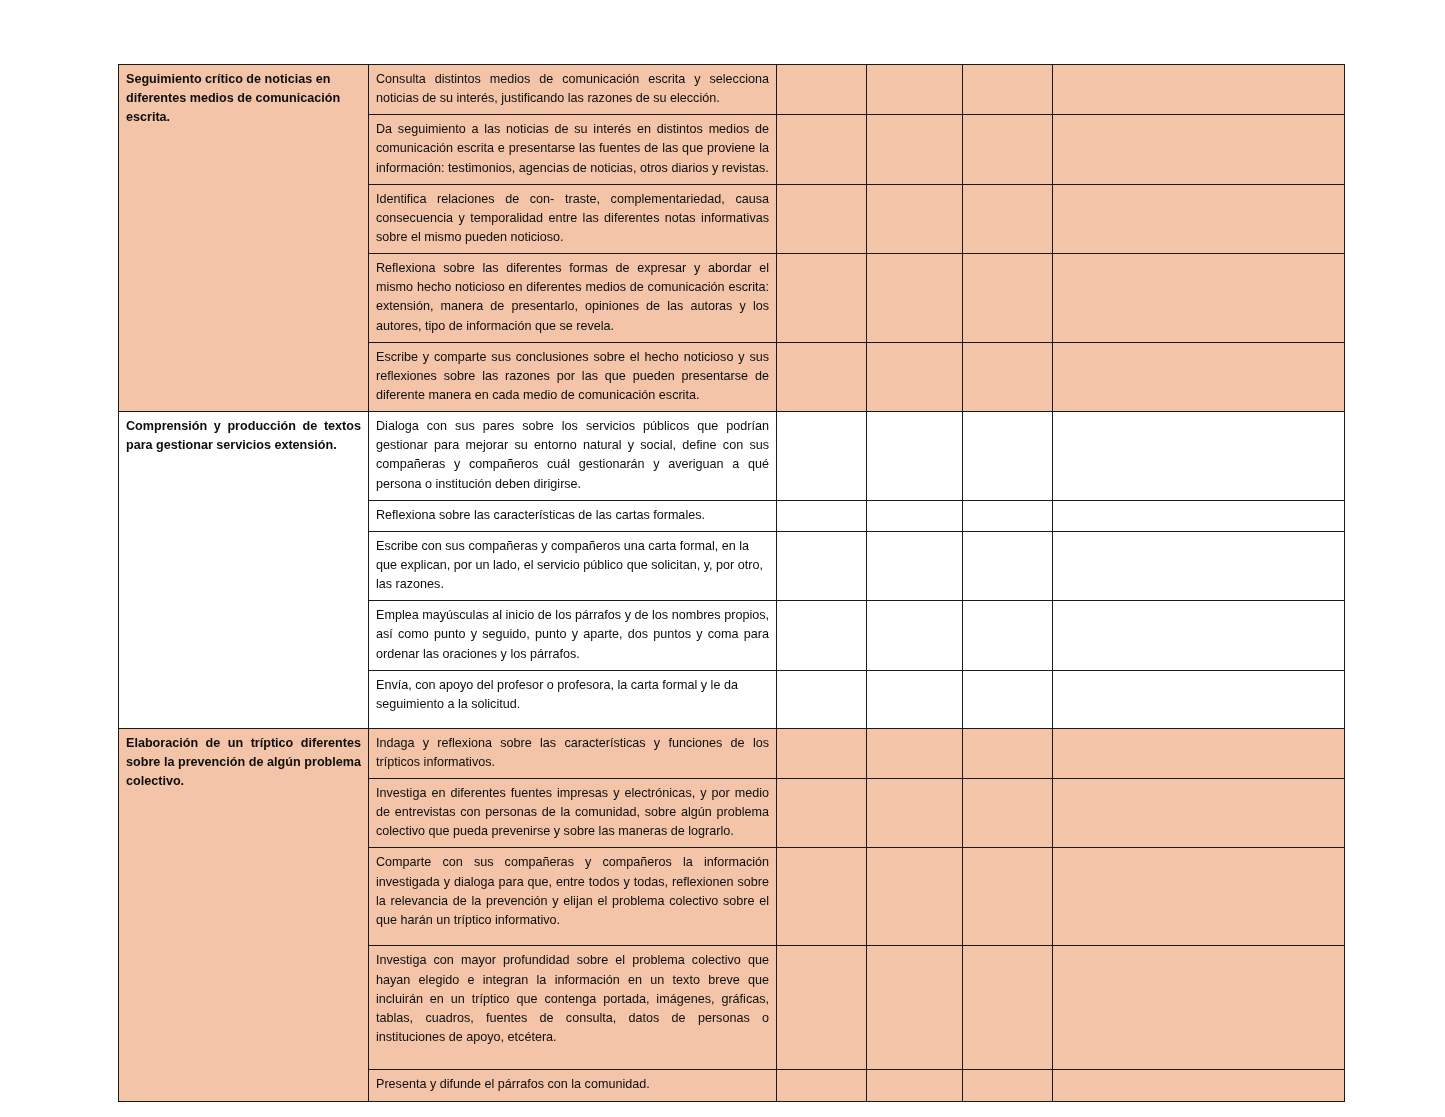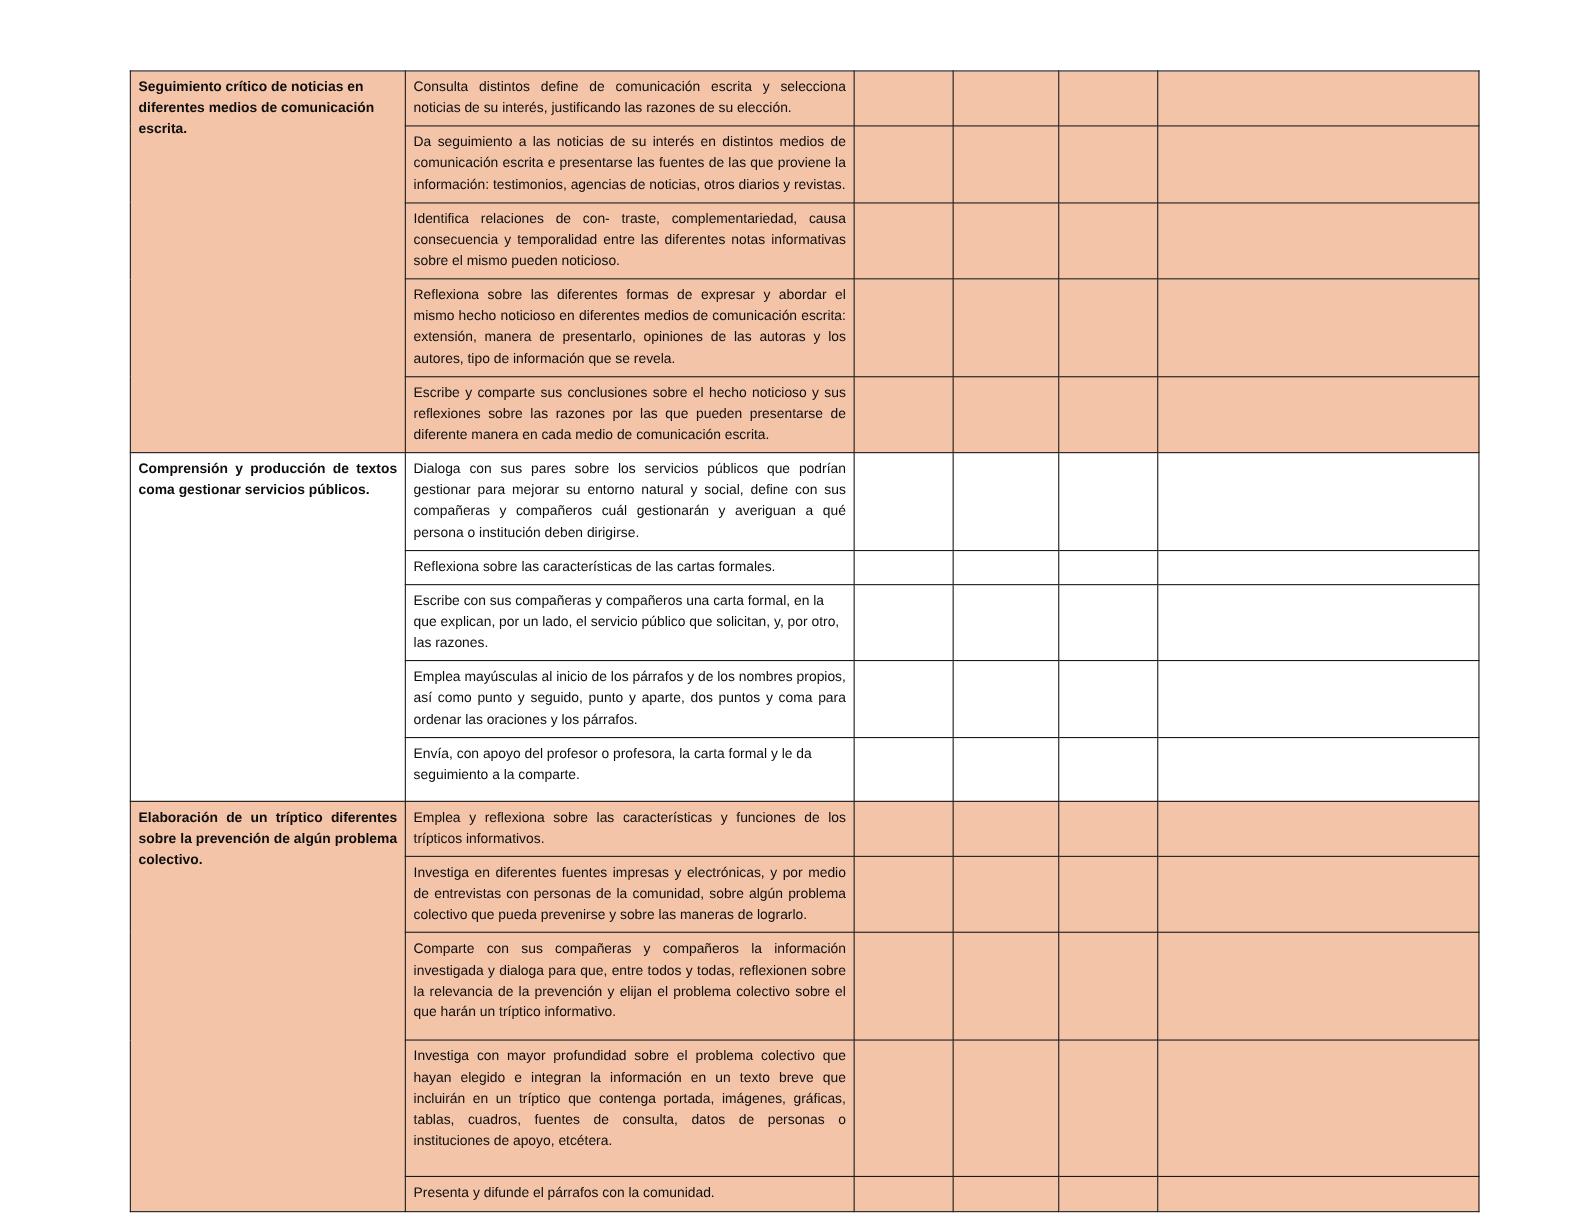--- a/index.html
+++ b/index.html
@@ -80,21 +80,21 @@
         <col class="c-desc">
         <col class="c-m1">
         <col class="c-m2">
         <col class="c-m3">
         <col class="c-m4">
       </colgroup>
       <tbody>
 
         <tr class="peach">
           <td class="area" rowspan="5">Seguimiento crítico de noticias en diferentes medios de comunicación escrita.</td>
-          <td class="desc">Consulta distintos define de comunicación escrita y selecciona noticias de su interés, justificando las razones de su elección.</td>
+          <td class="desc">Consulta distintos medios de comunicación escrita y selecciona noticias de su interés, justificando las razones de su elección.</td>
           <td class="mark"></td>
           <td class="mark"></td>
           <td class="mark"></td>
           <td class="mark"></td>
         </tr>
         <tr class="peach">
           <td class="desc">Da seguimiento a las noticias de su interés en distintos medios de comunicación escrita e presentarse las fuentes de las que proviene la información: testimonios, agencias de noticias, otros diarios y revistas.</td>
           <td class="mark"></td>
           <td class="mark"></td>
           <td class="mark"></td>
@@ -116,21 +116,21 @@
         </tr>
         <tr class="peach">
           <td class="desc">Escribe y comparte sus conclusiones sobre el hecho noticioso y sus reflexiones sobre las razones por las que pueden presentarse de diferente manera en cada medio de comunicación escrita.</td>
           <td class="mark"></td>
           <td class="mark"></td>
           <td class="mark"></td>
           <td class="mark"></td>
         </tr>
 
         <tr class="white">
-          <td class="area just" rowspan="5">Comprensión y producción de textos coma gestionar servicios públicos.</td>
+          <td class="area just" rowspan="5">Comprensión y producción de textos para gestionar servicios extensión.</td>
           <td class="desc">Dialoga con sus pares sobre los servicios públicos que podrían gestionar para mejorar su entorno natural y social, define con sus compañeras y compañeros cuál gestionarán y averiguan a qué persona o institución deben dirigirse.</td>
           <td class="mark"></td>
           <td class="mark"></td>
           <td class="mark"></td>
           <td class="mark"></td>
         </tr>
         <tr class="white">
           <td class="desc nojust">Reflexiona sobre las características de las cartas formales.</td>
           <td class="mark"></td>
           <td class="mark"></td>
@@ -145,30 +145,30 @@
           <td class="mark"></td>
         </tr>
         <tr class="white">
           <td class="desc">Emplea mayúsculas al inicio de los párrafos y de los nombres propios, así como punto y seguido, punto y aparte, dos puntos y coma para ordenar las oraciones y los párrafos.</td>
           <td class="mark"></td>
           <td class="mark"></td>
           <td class="mark"></td>
           <td class="mark"></td>
         </tr>
         <tr class="white">
-          <td class="desc nojust" style="height:46px;">Envía, con apoyo del profesor o profesora, la carta formal y le da seguimiento a la comparte.</td>
+          <td class="desc nojust" style="height:46px;">Envía, con apoyo del profesor o profesora, la carta formal y le da seguimiento a la solicitud.</td>
           <td class="mark"></td>
           <td class="mark"></td>
           <td class="mark"></td>
           <td class="mark"></td>
         </tr>
 
         <tr class="peach">
           <td class="area just" rowspan="5">Elaboración de un tríptico diferentes sobre la prevención de algún problema colectivo.</td>
-          <td class="desc">Emplea y reflexiona sobre las características y funciones de los trípticos informativos.</td>
+          <td class="desc">Indaga y reflexiona sobre las características y funciones de los trípticos informativos.</td>
           <td class="mark"></td>
           <td class="mark"></td>
           <td class="mark"></td>
           <td class="mark"></td>
         </tr>
         <tr class="peach">
           <td class="desc">Investiga en diferentes fuentes impresas y electrónicas, y por medio de entrevistas con personas de la comunidad, sobre algún problema colectivo que pueda prevenirse y sobre las maneras de lograrlo.</td>
           <td class="mark"></td>
           <td class="mark"></td>
           <td class="mark"></td>

